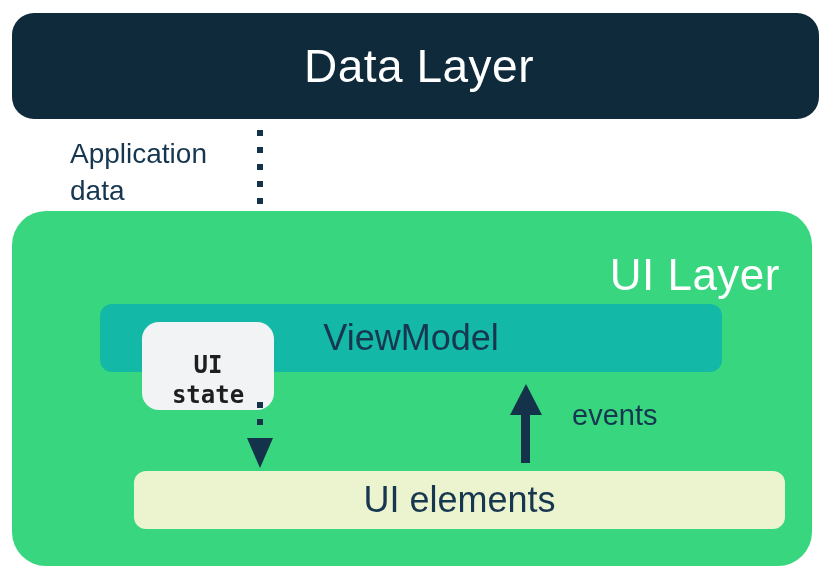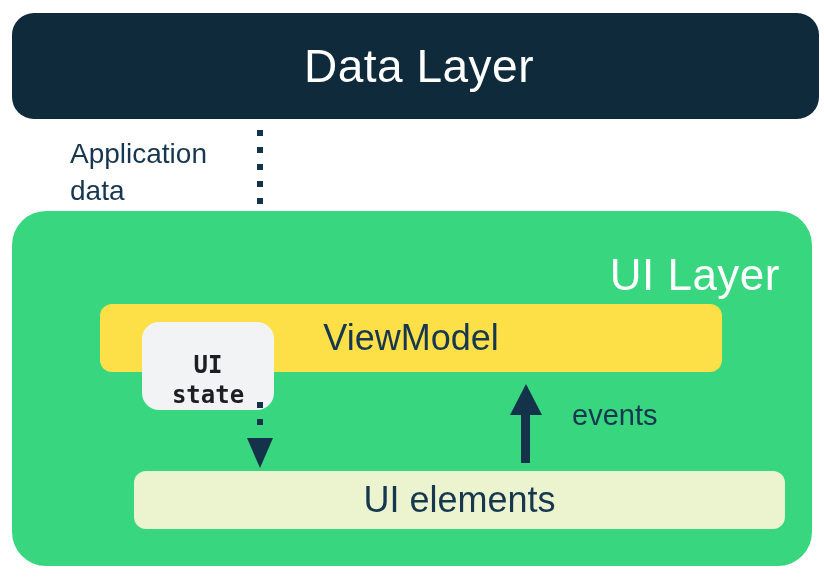--- a/index.html
+++ b/index.html
@@ -19,21 +19,21 @@
   .ui-layer-box{
     position:absolute;left:12px;top:211px;width:800px;height:355px;
     background:#37D67F;border-radius:34px;
   }
   .ui-layer-title{
     position:absolute;top:226px;right:44px;
     color:#ffffff;font-size:44px;font-weight:400;letter-spacing:.5px;margin-top:24px;
   }
   .viewmodel-box{
     position:absolute;left:100px;top:304px;width:622px;height:68px;
-    background:#fde047;border-radius:12px;
+    background:#14b8a6;border-radius:12px;
     display:flex;align-items:center;justify-content:center;
   }
   .viewmodel-box .label{
     color:#16374F;font-size:36px;font-weight:400;
   }
   .ui-state-chip{
     position:absolute;left:142px;top:322px;width:132px;height:88px;
     background:#F2F3F4;border-radius:17px;
     display:flex;align-items:flex-end;justify-content:center;text-align:center;
   }

